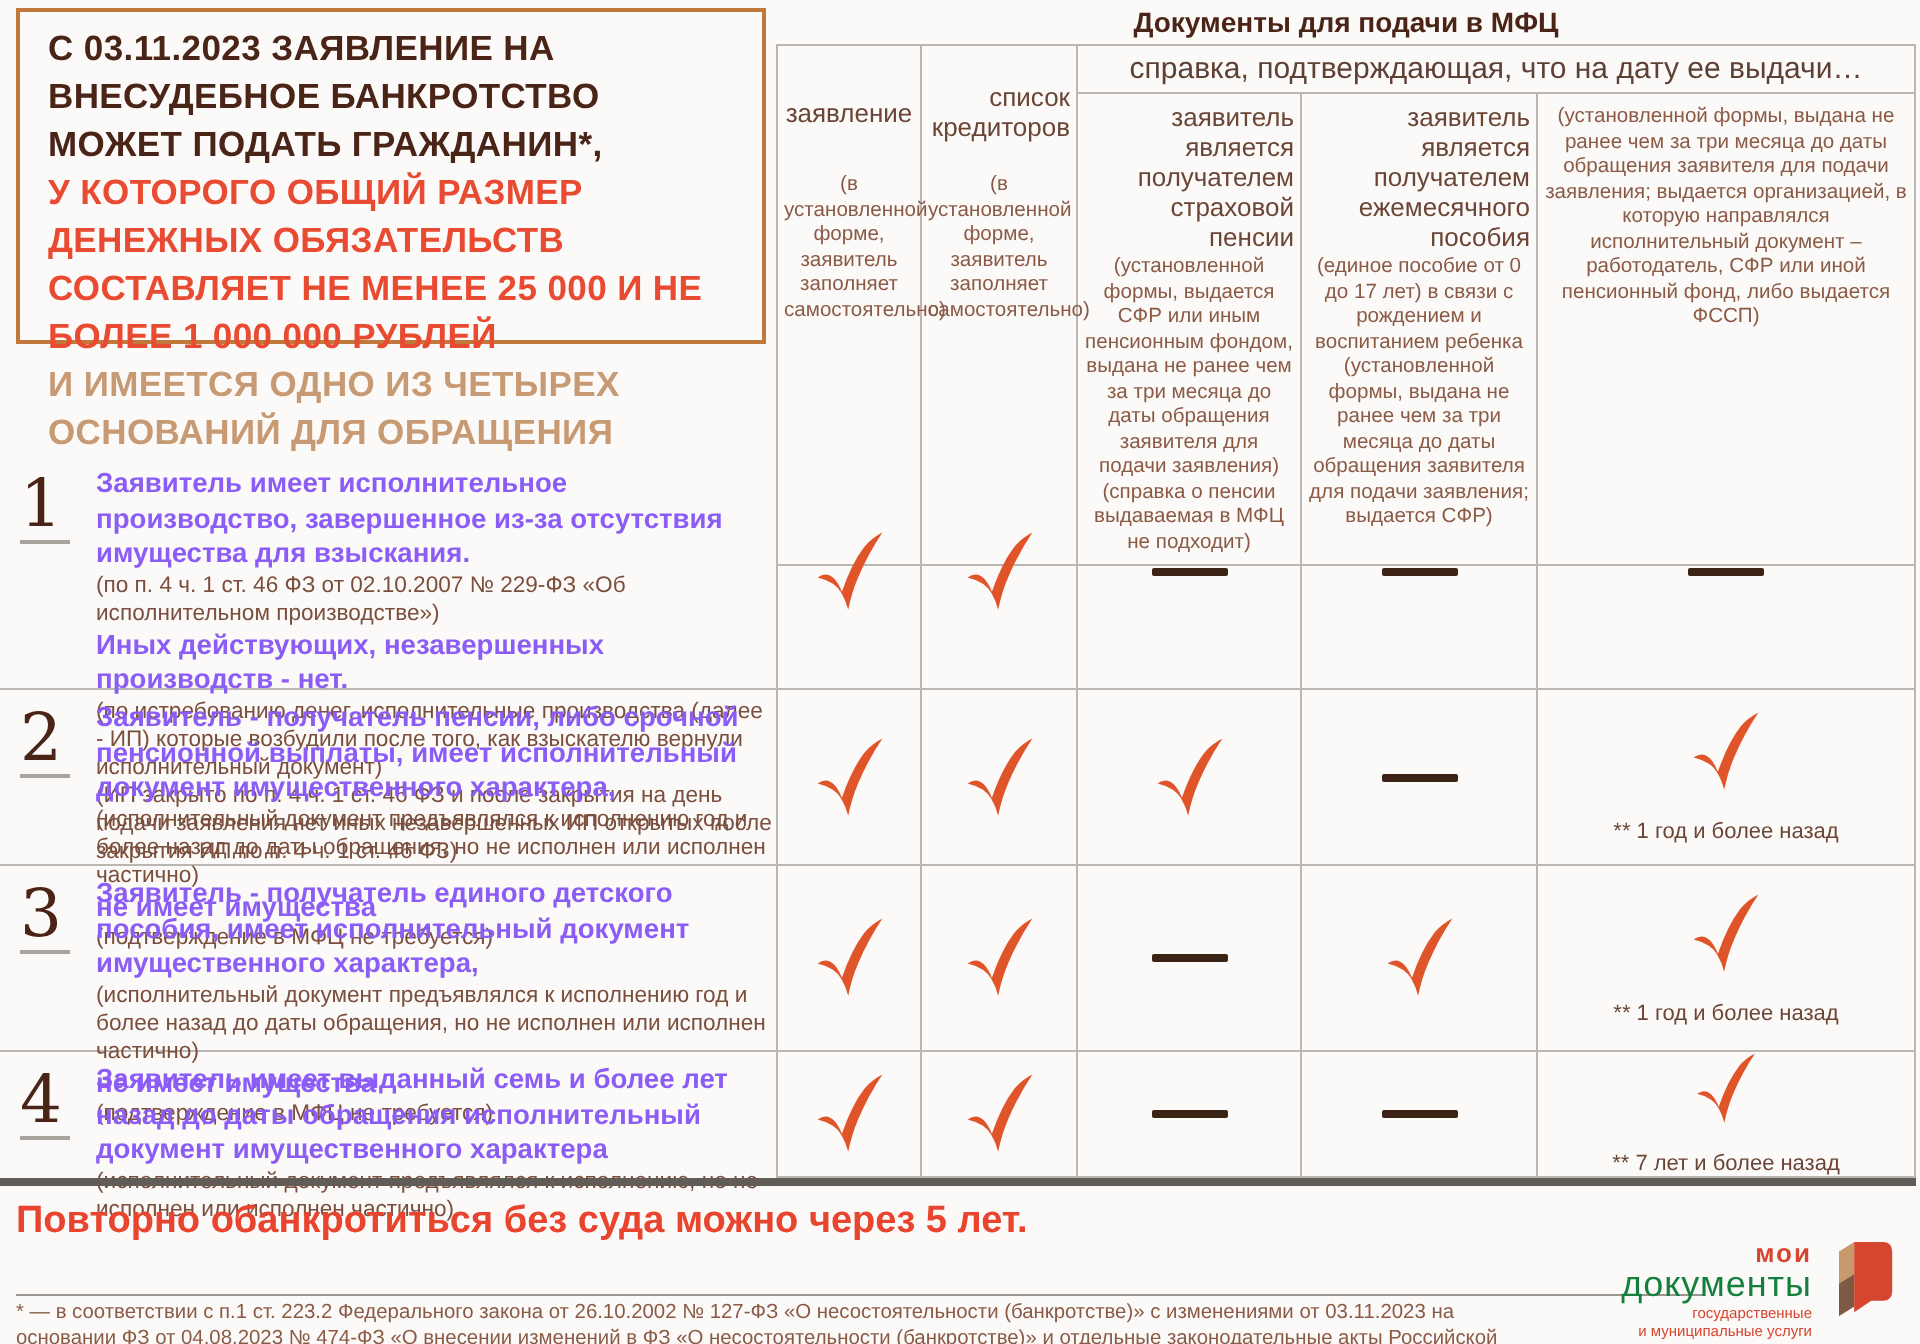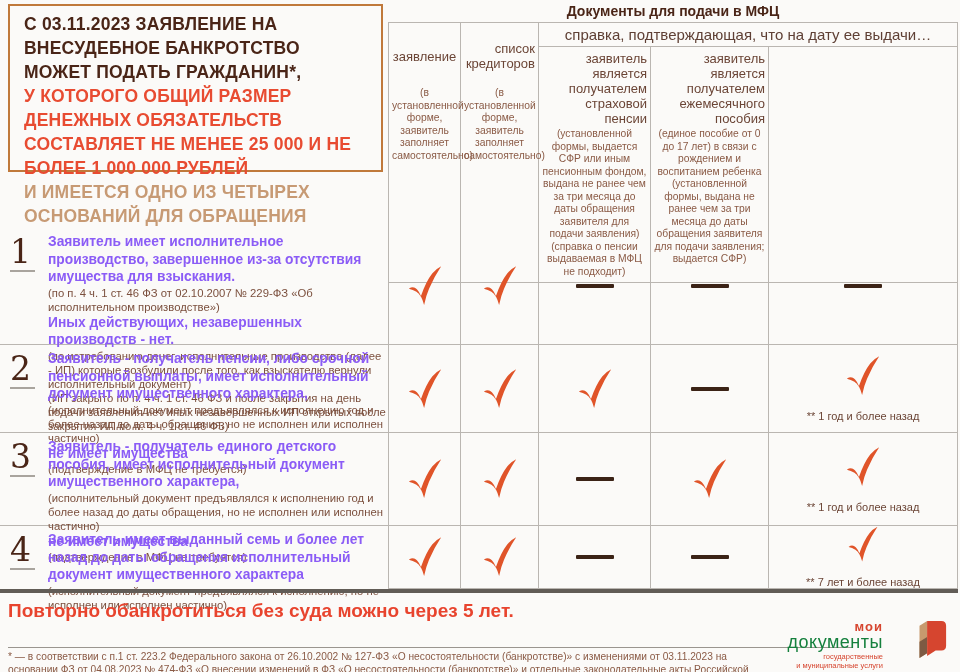--- a/index.html
+++ b/index.html
@@ -72,21 +72,21 @@
 
   .thick-line { position:absolute; left:0; top:589px; width:958px; height:4px; background:#615c56; }
 
   
   .bottom-text { position:absolute; left:8px; top:599px; }
   .bottom-text div { font-weight:bold; font-size:19px; line-height:24px; color:#e8442e; }
   .footnote-line { position:absolute; left:8px; top:647px; width:844px; height:1px; background:#9a958f; }
   .footnote { position:absolute; left:8px; top:651px; width:760px; font-size:10.2px; line-height:12.5px; color:#8a5a45; }
 
   
-  .logo { position:absolute; right:12px; top:617px; display:flex; align-items:flex-start;gap:23px; }
+  .logo { position:absolute; right:12px; top:617px; display:flex; align-items:flex-start; }
   .logo-text { text-align:right; margin-right:4px; padding-top:4px; }
   .logo-moi { font-weight:bold; font-size:13px; letter-spacing:1px; color:#d6452f; line-height:12px; }
   .logo-dok { font-size:18px; color:#15803d; line-height:18px; letter-spacing:.5px;text-align:center; }
   .logo-tag { font-size:7.5px; color:#d6452f; line-height:8.5px; margin-top:2px; }
 </style>
 </head>
 <body>
 
 <div class="title-box">
   <div class="t-dark">С 03.11.2023 ЗАЯВЛЕНИЕ НА ВНЕСУДЕБНОЕ БАНКРОТСТВО МОЖЕТ ПОДАТЬ ГРАЖДАНИН*,</div>
@@ -111,20 +111,21 @@
       <div class="sub3">
         <div class="col-cell">
           <div class="col-title">заявитель является получателем страховой пенсии</div>
           <div class="col-desc">(установленной формы, выдается СФР или иным пенсионным фондом, выдана не ранее чем за три месяца до даты обращения заявителя для подачи заявления) (справка о пенсии выдаваемая в МФЦ не подходит)</div>
         </div>
         <div class="col-cell">
           <div class="col-title">заявитель является получателем ежемесячного пособия</div>
           <div class="col-desc">(единое пособие от 0 до 17 лет) в связи с рождением и воспитанием ребенка (установленной формы, выдана не ранее чем за три месяца до даты обращения заявителя для подачи заявления; выдается СФР)</div>
         </div>
         <div class="col-cell last">
+          <div class="col-desc">(установленной формы, выдана не ранее чем за три месяца до даты обращения заявителя для подачи заявления; выдается организацией, в которую направлялся исполнительный документ – работодатель, СФР или иной пенсионный фонд, либо выдается ФССП)</div>
         </div>
       </div>
     </div>
   </div>
 
   <div class="marks-grid">
     <div class="mark-cell">
         <svg class="check" viewBox="0 0 40 46">
           <path d="M2 26 Q7 22.5 11 26.5 Q13.5 29 15.5 34 Q21 18 28 9 Q32 4 38 1 Q30 13 24.5 26 Q21 34 19 44 Q16 33 10.5 29.5 Q6.5 27 2 26 Z" fill="#e05429"></path>
         </svg>

